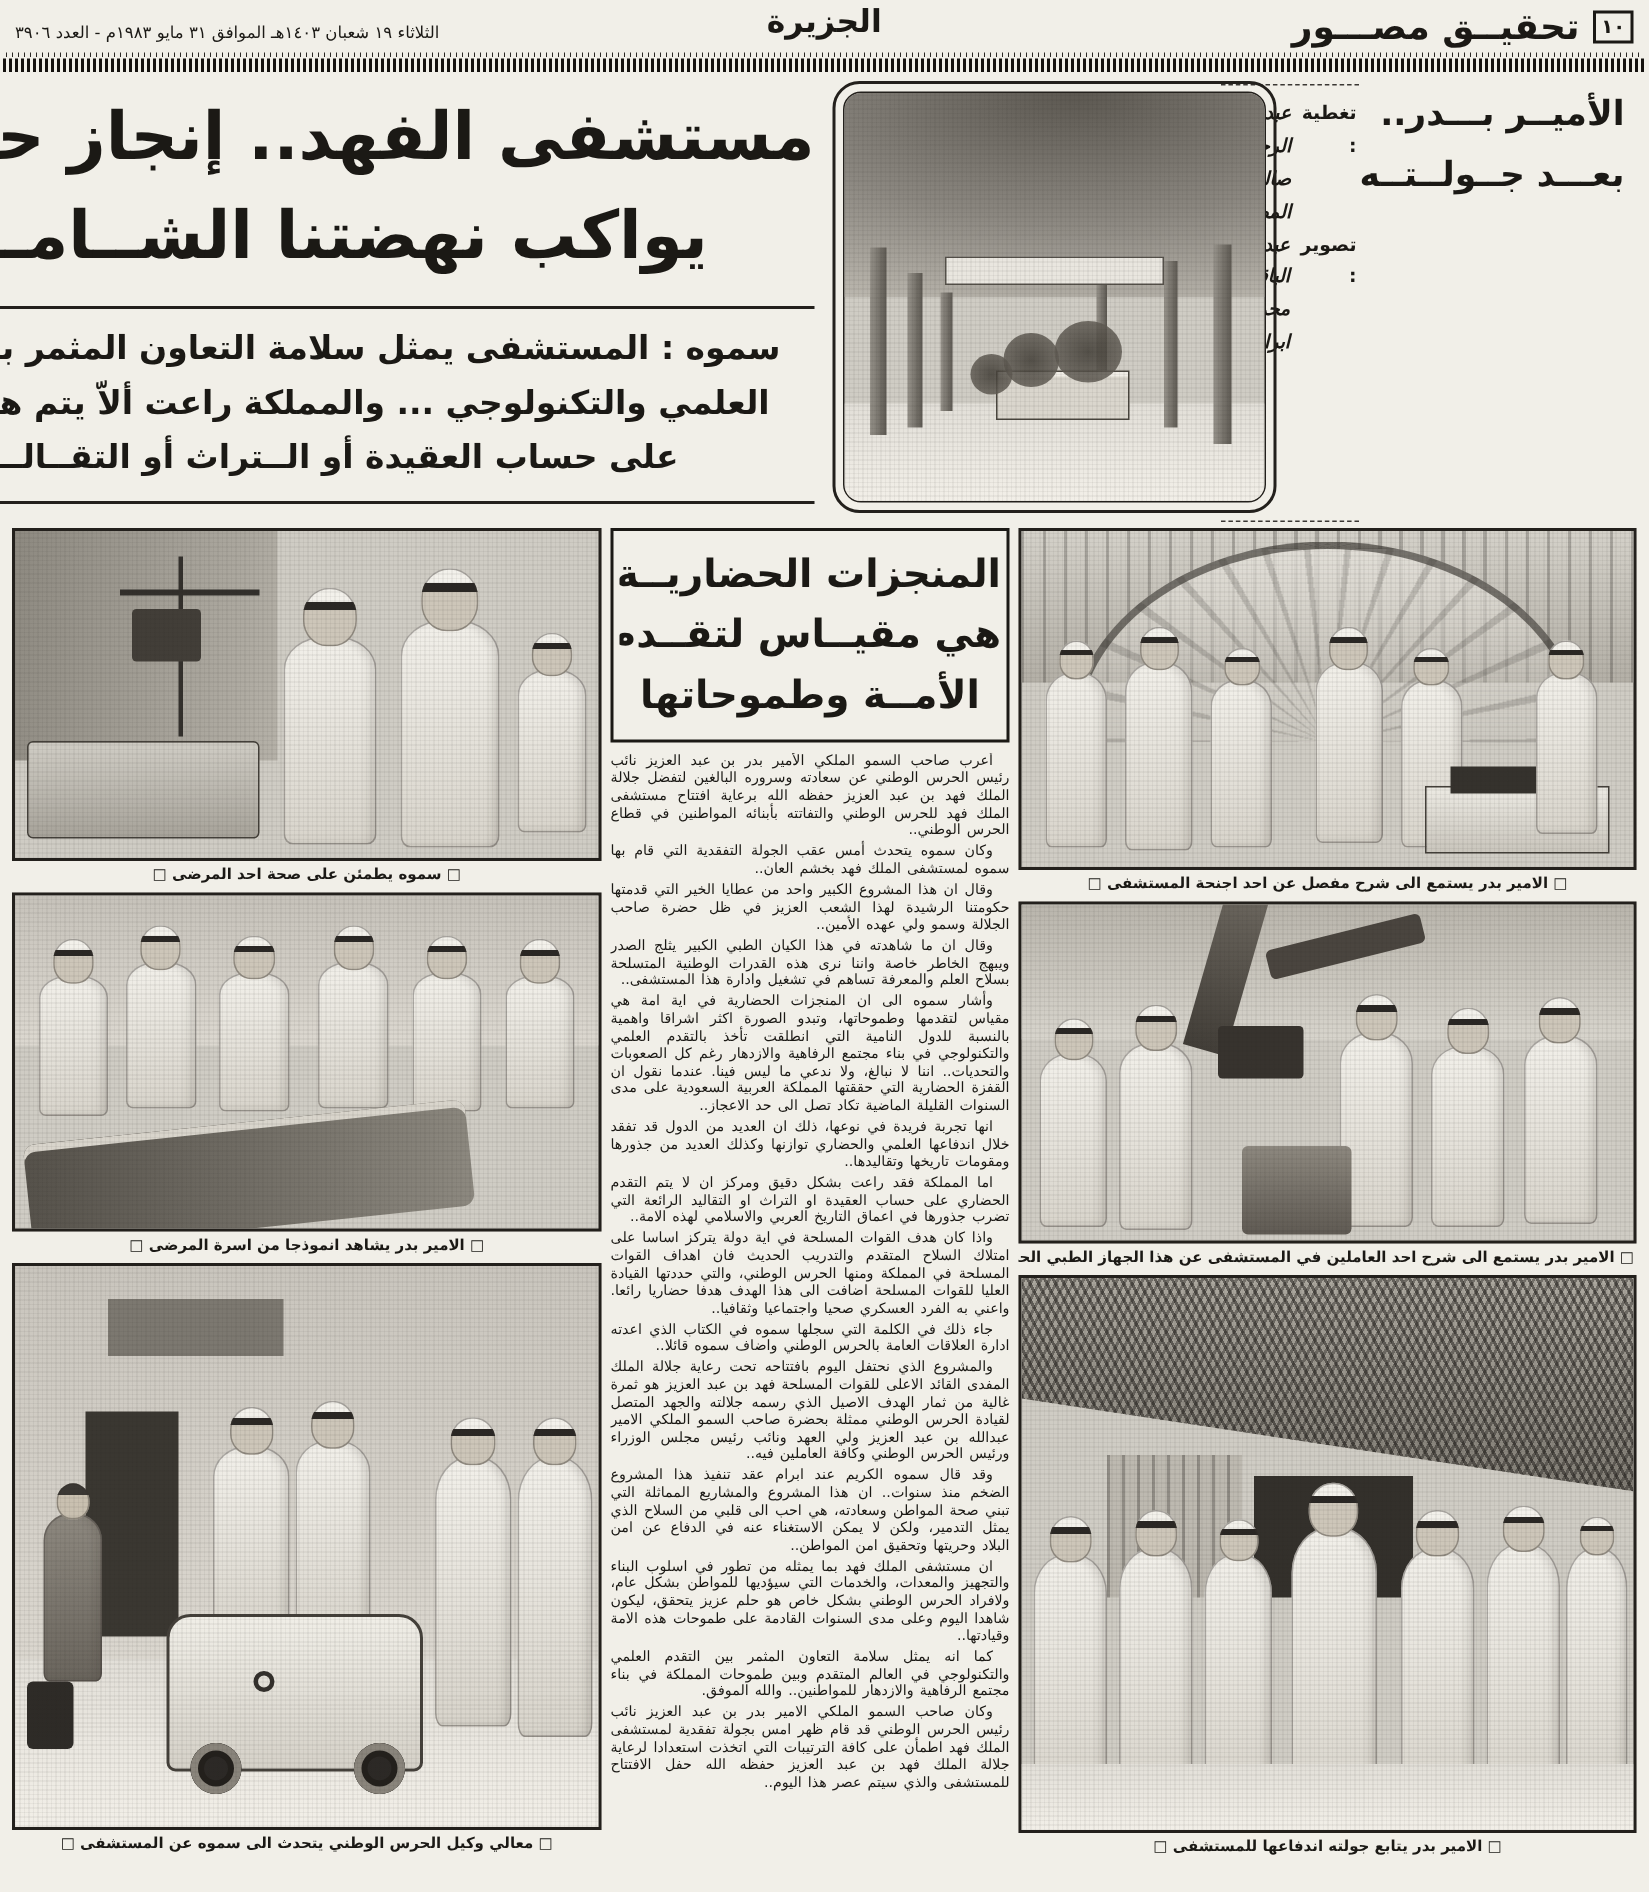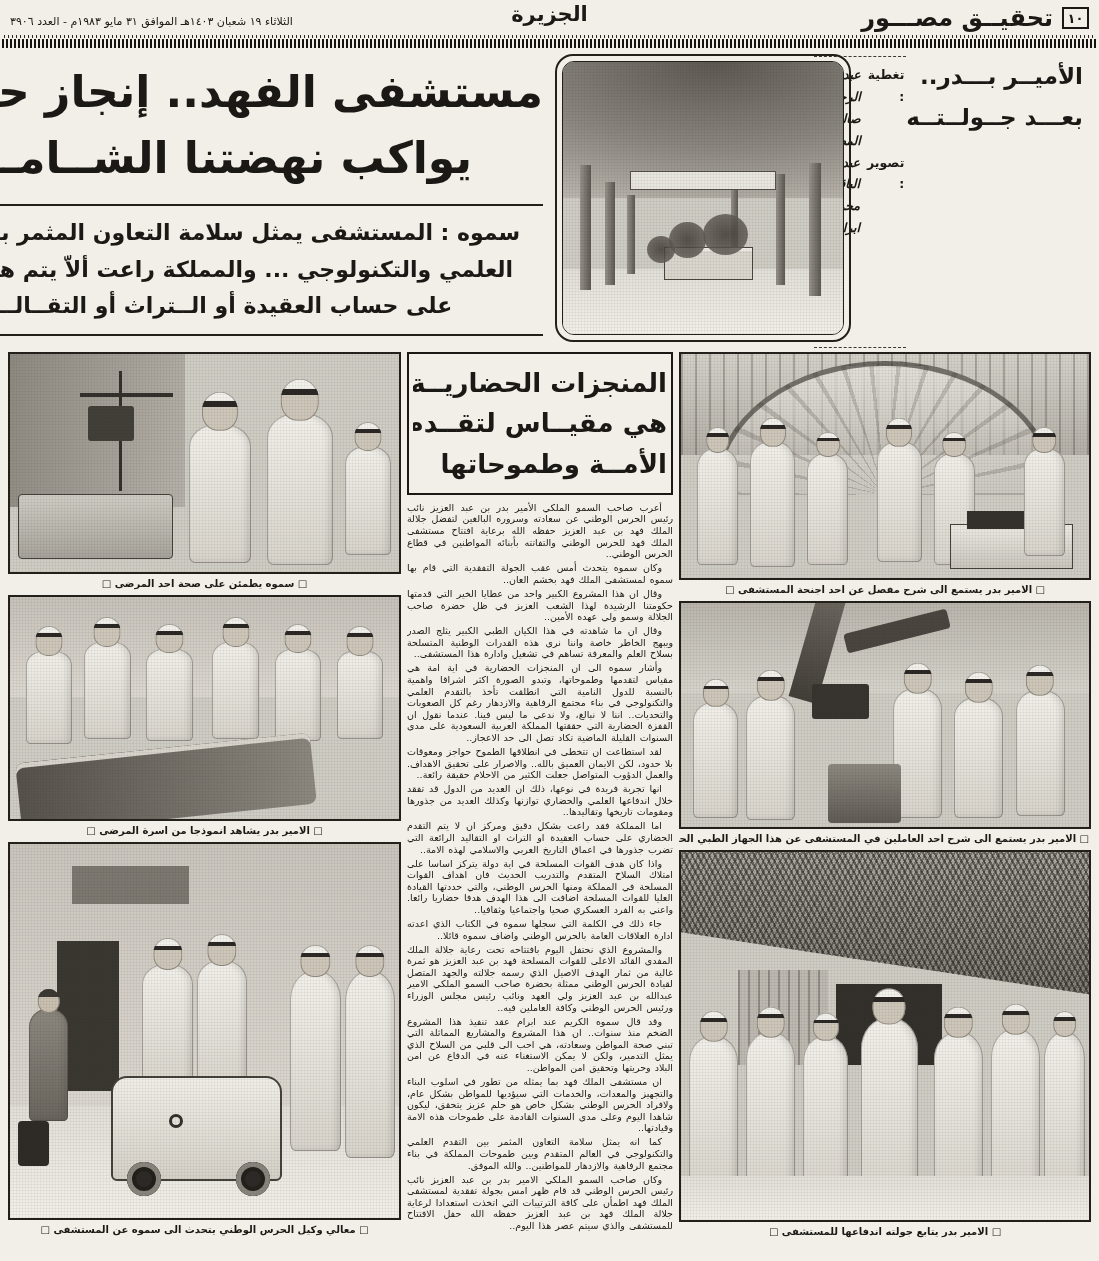--- a/index.html
+++ b/index.html
@@ -61,21 +61,21 @@
   
   .main-section { display:grid; grid-template-columns:412px 266px 1fr;
     gap:0 6px; padding:4px 8px 6px; height:918px; }
   .photo-col { display:flex; flex-direction:column; }
   figure { margin:0; }
   .framed { border:2px solid #23201c; }
   .caption { text-align:center; font-size:10px; font-weight:bold; padding:4px 2px 5px;
     line-height:1.2; white-space:nowrap; overflow:hidden; }
 
   .mid-col { display:flex; flex-direction:column; }
-  .box-headline { border:2.5px solid #1b1915; padding:9px 4px; 
+  .box-headline { border:2.5px solid #1b1915; padding:9px 4px; text-align:center;
     box-shadow:0 0 0 1px #f1efe8 inset; }
   .box-line { font-size:26px; font-weight:bold; line-height:1.55; white-space:nowrap; overflow:hidden; }
   .article { margin-top:7px; flex:1; overflow:hidden; }
   .article p { font-size:9.5px; line-height:1.22; margin:0 0 2.5px;
     text-indent:11px; text-align:justify; word-spacing:1px; }
 
   
   .man { position:absolute; background:linear-gradient(#f2f0ea,#d8d4cb);
     border-radius:45% 45% 10% 10% / 16% 16% 5% 5%;
     box-shadow:inset 0 0 0 1px rgba(55,50,45,.35), inset -4px 0 6px rgba(55,50,45,.16); }
@@ -239,21 +239,20 @@
           <div class="box-line">المنجزات الحضاريــة</div>
           <div class="box-line">هي مقيــاس لتقــدم</div>
           <div class="box-line">الأمــة وطموحاتها</div>
         </div>
       <div class="article">
           <p>أعرب صاحب السمو الملكي الأمير بدر بن عبد العزيز نائب رئيس الحرس الوطني عن سعادته وسروره البالغين لتفضل جلالة الملك فهد بن عبد العزيز حفظه الله برعاية افتتاح مستشفى الملك فهد للحرس الوطني والتفاتته بأبنائه المواطنين في قطاع الحرس الوطني..</p>
           <p>وكان سموه يتحدث أمس عقب الجولة التفقدية التي قام بها سموه لمستشفى الملك فهد بخشم العان..</p>
           <p>وقال ان هذا المشروع الكبير واحد من عطايا الخير التي قدمتها حكومتنا الرشيدة لهذا الشعب العزيز في ظل حضرة صاحب الجلالة وسمو ولي عهده الأمين..</p>
           <p>وقال ان ما شاهدته في هذا الكيان الطبي الكبير يثلج الصدر ويبهج الخاطر خاصة واننا نرى هذه القدرات الوطنية المتسلحة بسلاح العلم والمعرفة تساهم في تشغيل وادارة هذا المستشفى..</p>
           <p>وأشار سموه الى ان المنجزات الحضارية في اية امة هي مقياس لتقدمها وطموحاتها، وتبدو الصورة اكثر اشراقا واهمية بالنسبة للدول النامية التي انطلقت تأخذ بالتقدم العلمي والتكنولوجي في بناء مجتمع الرفاهية والازدهار رغم كل الصعوبات والتحديات.. اننا لا نبالغ، ولا ندعي ما ليس فينا. عندما نقول ان القفزة الحضارية التي حققتها المملكة العربية السعودية على مدى السنوات القليلة الماضية تكاد تصل الى حد الاعجاز..</p>
-          <p>لقد استطاعت ان تتخطى في انطلاقها الطموح حواجز ومعوقات بلا حدود، لكن الايمان العميق بالله.. والاصرار على تحقيق الاهداف. والعمل الدؤوب المتواصل جعلت الكثير من الاحلام حقيقة رائعة..</p>
           <p>انها تجربة فريدة في نوعها، ذلك ان العديد من الدول قد تفقد خلال اندفاعها العلمي والحضاري توازنها وكذلك العديد من جذورها ومقومات تاريخها وتقاليدها..</p>
           <p>اما المملكة فقد راعت بشكل دقيق ومركز ان لا يتم التقدم الحضاري على حساب العقيدة او التراث او التقاليد الرائعة التي تضرب جذورها في اعماق التاريخ العربي والاسلامي لهذه الامة..</p>
           <p>واذا كان هدف القوات المسلحة في اية دولة يتركز اساسا على امتلاك السلاح المتقدم والتدريب الحديث فان اهداف القوات المسلحة في المملكة ومنها الحرس الوطني، والتي حددتها القيادة العليا للقوات المسلحة اضافت الى هذا الهدف هدفا حضاريا رائعا. واعني به الفرد العسكري صحيا واجتماعيا وثقافيا..</p>
           <p>جاء ذلك في الكلمة التي سجلها سموه في الكتاب الذي اعدته ادارة العلاقات العامة بالحرس الوطني واضاف سموه قائلا..</p>
           <p>والمشروع الذي نحتفل اليوم بافتتاحه تحت رعاية جلالة الملك المفدى القائد الاعلى للقوات المسلحة فهد بن عبد العزيز هو ثمرة غالية من ثمار الهدف الاصيل الذي رسمه جلالته والجهد المتصل لقيادة الحرس الوطني ممثلة بحضرة صاحب السمو الملكي الامير عبدالله بن عبد العزيز ولي العهد ونائب رئيس مجلس الوزراء ورئيس الحرس الوطني وكافة العاملين فيه..</p>
           <p>وقد قال سموه الكريم عند ابرام عقد تنفيذ هذا المشروع الضخم منذ سنوات.. ان هذا المشروع والمشاريع المماثلة التي تبني صحة المواطن وسعادته، هي احب الى قلبي من السلاح الذي يمثل التدمير، ولكن لا يمكن الاستغناء عنه في الدفاع عن امن البلاد وحريتها وتحقيق امن المواطن..</p>
           <p>ان مستشفى الملك فهد بما يمثله من تطور في اسلوب البناء والتجهيز والمعدات، والخدمات التي سيؤديها للمواطن بشكل عام، ولافراد الحرس الوطني بشكل خاص هو حلم عزيز يتحقق، ليكون شاهدا اليوم وعلى مدى السنوات القادمة على طموحات هذه الامة وقيادتها..</p>
           <p>كما انه يمثل سلامة التعاون المثمر بين التقدم العلمي والتكنولوجي في العالم المتقدم وبين طموحات المملكة في بناء مجتمع الرفاهية والازدهار للمواطنين.. والله الموفق.</p>
           <p>وكان صاحب السمو الملكي الامير بدر بن عبد العزيز نائب رئيس الحرس الوطني قد قام ظهر امس بجولة تفقدية لمستشفى الملك فهد اطمأن على كافة الترتيبات التي اتخذت استعدادا لرعاية جلالة الملك فهد بن عبد العزيز حفظه الله حفل الافتتاح للمستشفى والذي سيتم عصر هذا اليوم..</p>
         </div>

